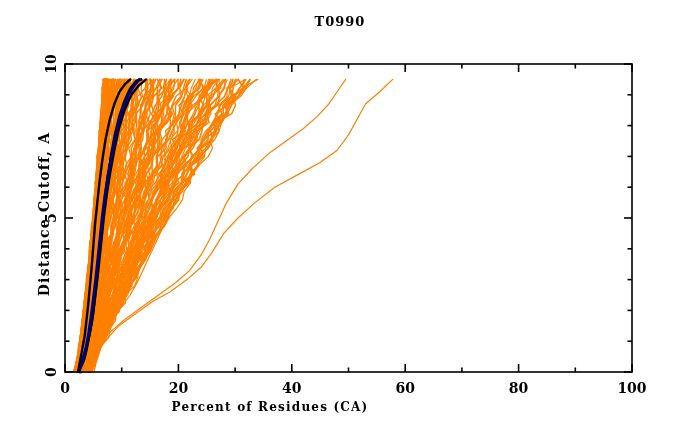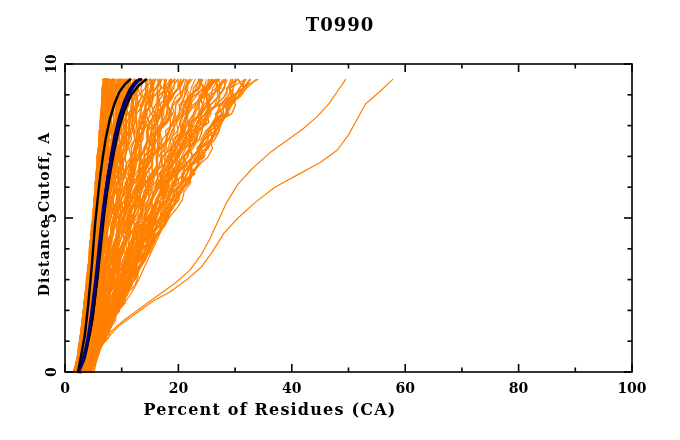--- a/index.html
+++ b/index.html
@@ -21,33 +21,33 @@
     height: 440px;
   }
   #chart-title {
     position: absolute;
     left: 0;
     top: 14px;
     width: 680px;
     text-align: center;
     font-family: "DejaVu Serif", "Liberation Serif", serif;
     font-weight: bold;
-    font-size: 18px;
+    font-size: 13px;
     letter-spacing: 1px;
     color: #000000;
   }
   #xlabel {
     position: absolute;
     left: 0;
     top: 400px;
     width: 540px;
     text-align: center;
     font-family: "DejaVu Serif", "Liberation Serif", serif;
     font-weight: bold;
-    font-size: 16px;
+    font-size: 12px;
     letter-spacing: 1.2px;
     color: #000000;
   }
   #ylabel {
     position: absolute;
     left: -86px;
     top: 206px;
     width: 260px;
     text-align: center;
     transform: rotate(-90deg);

